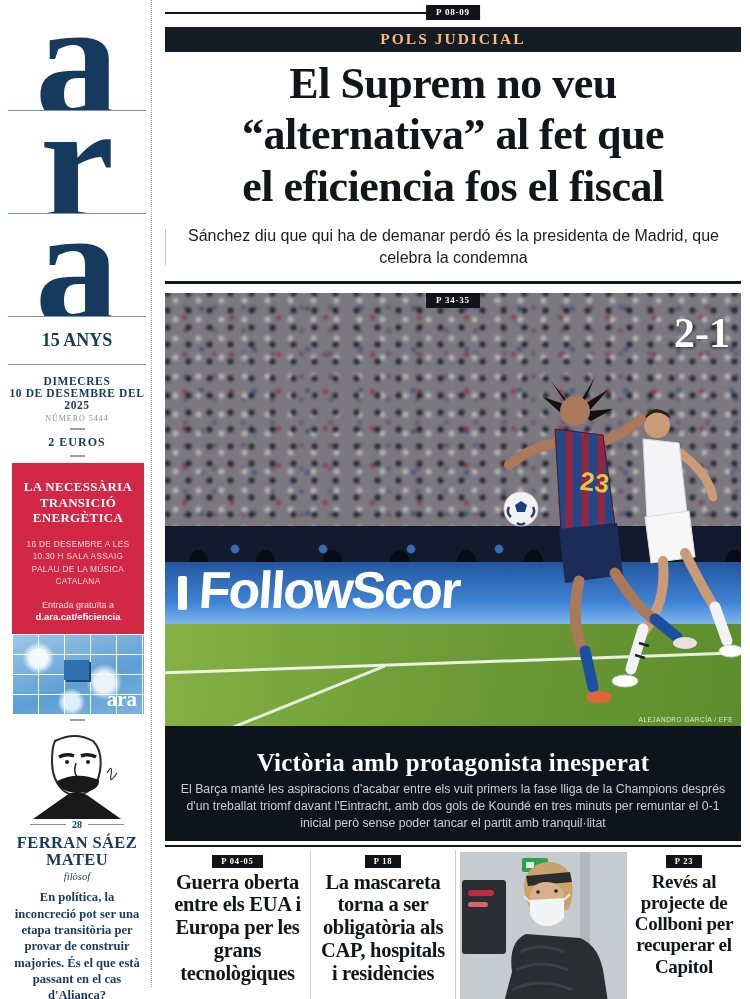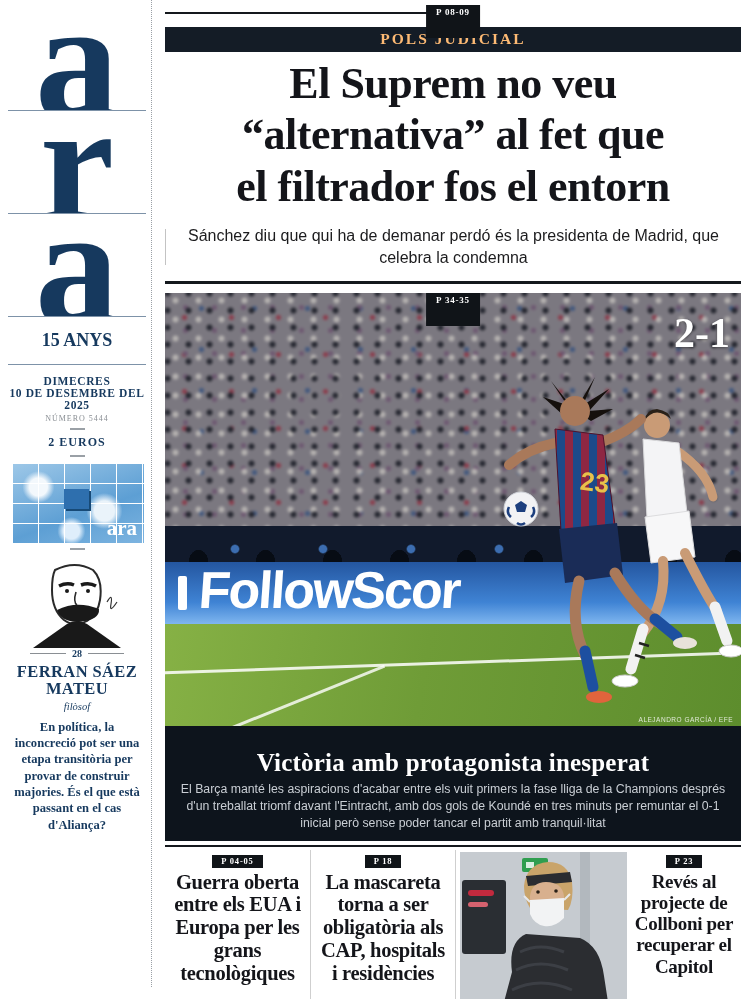--- a/index.html
+++ b/index.html
@@ -45,21 +45,21 @@
     color:#16395e; margin-top:4px; letter-spacing:0.4px; }
   .col-role { text-align:center; font-family:"Liberation Serif", serif; font-style:italic; font-size:10.5px; color:#16395e; margin-top:3px; }
   .col-text { text-align:center; font-family:"Liberation Serif", serif; font-weight:bold; font-size:12.6px; line-height:1.3;
     color:#16395e; margin-top:7px; padding:0 2px; }
 
   
   .main { position:absolute; left:165px; top:5px; width:576px; }
   .kicker { position:relative; height:17px; }
   .kicker-line { position:absolute; left:0; top:7px; width:50%; border-top:2px solid #14181d; }
   .page-tab { background:#101418; color:#fff; font-family:"Liberation Serif", serif; font-weight:bold; font-size:9px;
-    letter-spacing:0.8px; padding:2px 10px 21px; display:inline-block; }
+    letter-spacing:0.8px; padding:2px 10px 3px; display:inline-block; }
   .kicker .page-tab { position:absolute; left:50%; top:0; transform:translateX(-50%); }
   .section-bar { background:#141c26; color:#fdba74; text-align:center; font-family:"Liberation Serif", serif; font-weight:bold;
     font-size:15.5px; letter-spacing:2px; padding:3px 0 4px; margin-top:5px; }
   .headline { text-align:center; font-family:"Liberation Serif", serif; font-weight:bold; color:#14151a;
     font-size:44px; line-height:1.17; letter-spacing:-0.5px; margin-top:6px; }
   .deck-row { display:flex; margin-top:13px; }
   .deck { flex:1; text-align:center; font-size:16px; line-height:1.35; color:#1c1c1e; padding:0 14px; }
   .deck-sep { width:1px; background:#c3c3c3; margin:4px 0; }
   .thick-rule { border-top:3px solid #14181d; margin-top:12px; }
 
@@ -127,20 +127,27 @@
     <div class="dateblock">
       <div class="day">DIMECRES</div>
       <div class="date">10 DE DESEMBRE DEL 2025</div>
       <div class="issue">NÚMERO 5444</div>
       <div class="dash"></div>
       <div class="price">2 EUROS</div>
       <div class="dash"></div>
     </div>
 
     <div class="ad">
+      <div class="ad-red">
+        <div class="ad-title">LA NECESSÀRIA</div>
+        <div class="ad-title">TRANSICIÓ ENERGÈTICA</div>
+        <div class="ad-details">16 DE DESEMBRE A LES 10.30 H SALA ASSAIG PALAU DE LA MÚSICA CATALANA</div>
+        <div class="ad-cta">Entrada gratuïta a</div>
+        <div class="ad-url">d.ara.cat/eficiencia</div>
+      </div>
       <div class="ad-sky">
         <div class="ad-tile"></div>
         <div class="ad-brand">ara</div>
       </div>
     </div>
     <div class="dash"></div>
 
     <svg class="caric" width="116" height="88" viewBox="0 0 116 88">
       <path d="M36 10 Q56 0 74 10 Q84 20 81 40 Q79 54 68 61 Q56 68 45 60 Q33 50 33 30 Q33 16 36 10 Z" fill="#fff" stroke="#2a2a2a" stroke-width="2"></path>
       <path d="M40 26 Q48 22 55 25" stroke="#1a1a1a" stroke-width="3.5" fill="none"></path>
@@ -172,21 +179,21 @@
     <div class="kicker">
       <div class="kicker-line"></div>
       <span class="page-tab">P 08-09</span>
     </div>
 
     <div class="section-bar">POLS JUDICIAL</div>
 
     <div class="headline">
       <div>El Suprem no veu</div>
       <div>“alternativa” al fet que</div>
-      <div>el filtrador fos el entorn</div>
+      <div>el eficiencia fos el fiscal</div>
     </div>
 
     <div class="deck-row">
       <div class="deck-sep"></div>
       <div class="deck">Sánchez diu que qui ha de demanar perdó és la presidenta de Madrid, que celebra la condemna</div>
     </div>
 
     <div class="thick-rule"></div>
 
     <div class="photo">

